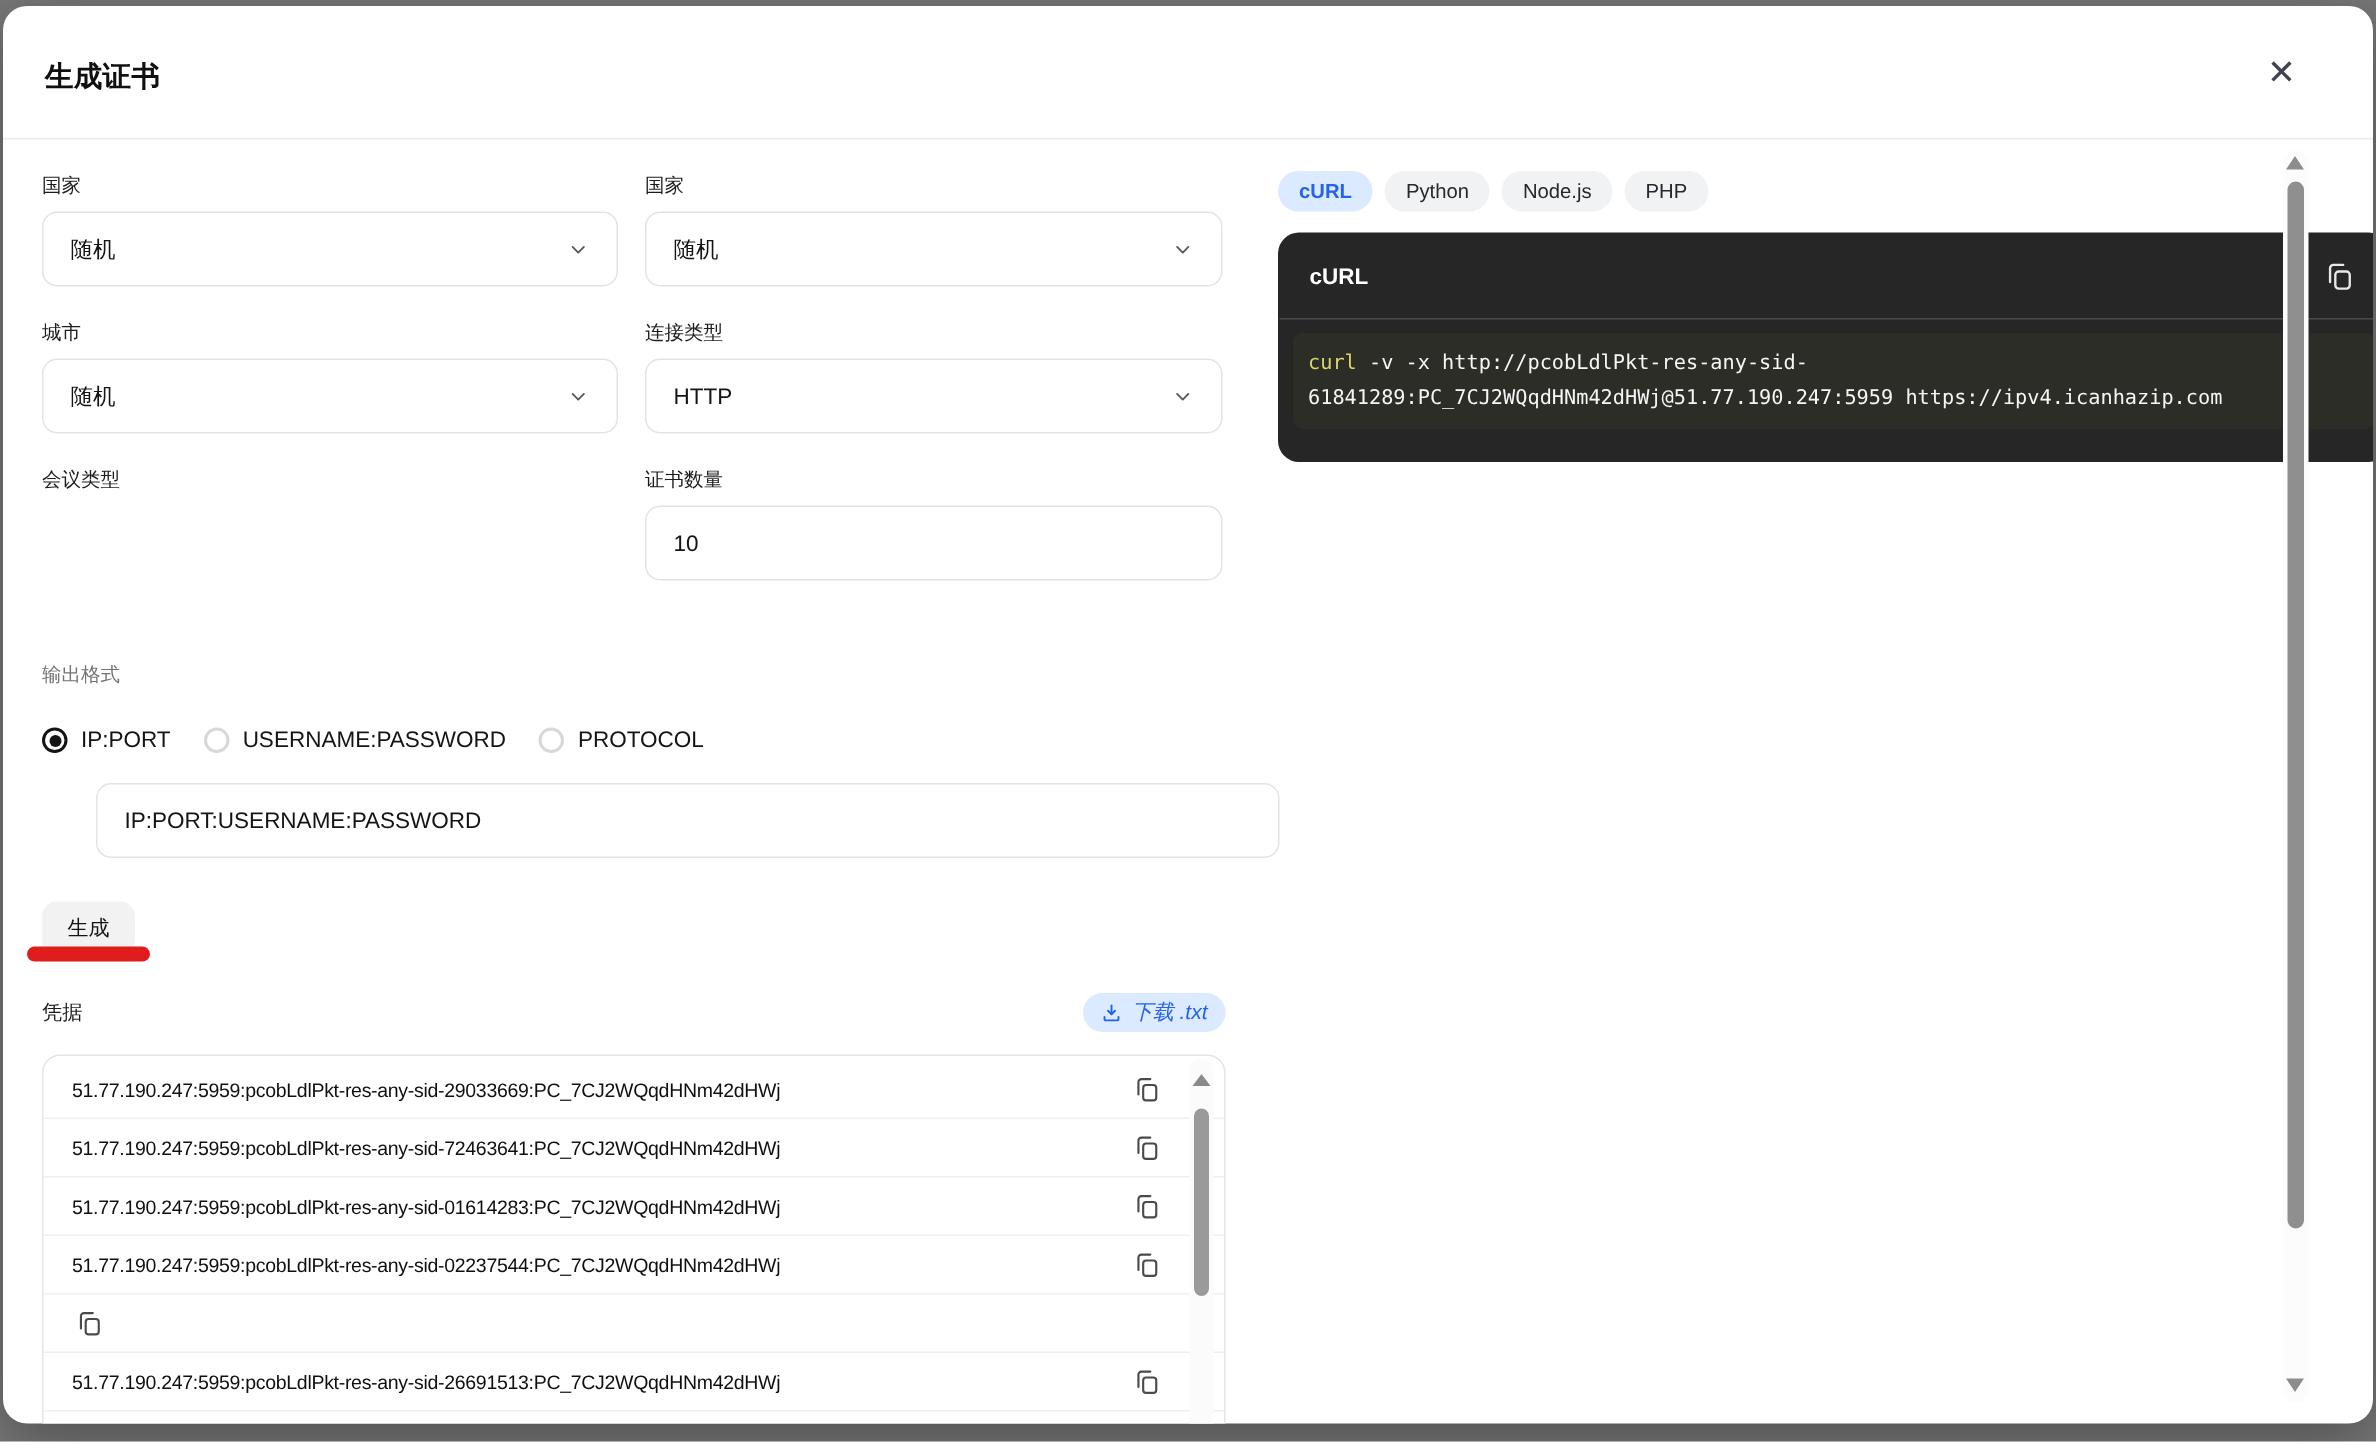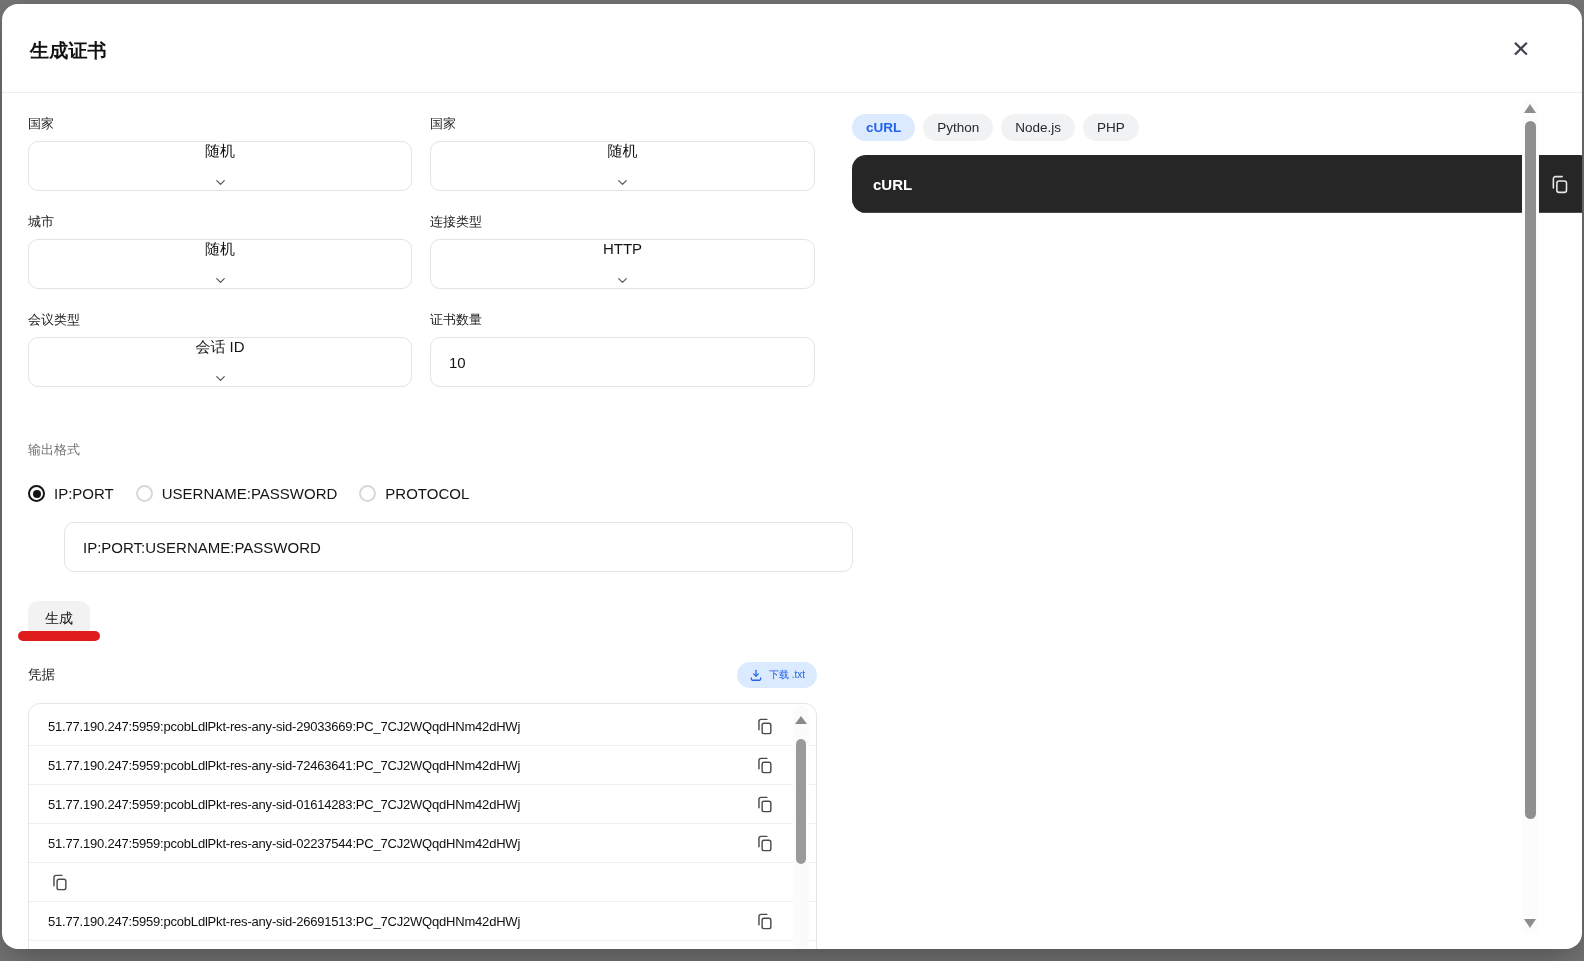--- a/index.html
+++ b/index.html
@@ -32,21 +32,21 @@
   .left-col { position:absolute; left:26px; top:89px; width:789px; }
   .fields-grid {
     display:grid; grid-template-columns:384px 385px; column-gap:18px;
     padding-top:22px;
   }
   .field { margin-bottom:22px; }
   .field-label { font-size:13px; color:#1c1c1c; margin-bottom:8px; }
   .select-box, .text-box {
     height:50px; border:1px solid #e3e3e3; border-radius:10px; background:#fff;
     display:flex; align-items:center; justify-content:space-between;
-    padding:0 18px; font-size:15px; color:#141414; cursor:pointer; width:100%;flex-direction:column;
+    padding:0 18px; font-size:15px; color:#141414; cursor:pointer; width:100%;
   }
   .text-box { cursor:text; }
   input.text-box { outline:none; font-family:"Liberation Sans", sans-serif; }
   .chevron { display:flex; color:#55595f; }
   .section-label { font-size:13px; color:#737373; margin-top:32px; }
   .radio-row { display:flex; align-items:flex-end; gap:22px; margin-top:26px; }
   .radio-item { display:flex; align-items:center; gap:9px; cursor:pointer; }
   .radio-circle {
     width:17px; height:17px; border-radius:50%; border:2px solid #d8d8d8;
     display:flex; align-items:center; justify-content:center; background:#fff;
@@ -66,22 +66,23 @@
   .annotation-underline {
     position:absolute; left:16px; top:627px; width:82px; height:10px;
     border-radius:5px; z-index:5;
   }
   .cred-header {
     display:flex; align-items:center; justify-content:space-between; margin-top:25px;
   }
   .cred-label { font-size:13.5px; color:#1c1c1c; }
   .download-btn {
     display:flex; align-items:center; gap:6px; height:26px; padding:0 12px;
-    border:none; border-radius:14px; cursor:pointer; font-size:10px;
+    border:none; border-radius:14px; cursor:pointer; font-size:14px;
     font-family:"Liberation Sans", sans-serif;
+    font-style:italic;
   }
   .cred-list {
     position:relative; margin-top:15px; height:282px;
     border:1px solid #e5e5e5; border-radius:12px; background:#fff;
     padding-top:3px; overflow:hidden;
   }
   .cred-row {
     height:39px; display:flex; align-items:center; justify-content:space-between;
     padding:0 40px 0 19px; border-bottom:1px solid #efefef;
   }
@@ -200,28 +201,20 @@
           <span>HTTP</span>
           <span class="chevron">
             <svg width="15" height="15" viewBox="0 0 24 24" fill="none" stroke="currentColor" stroke-width="2" stroke-linecap="round" stroke-linejoin="round">
                 <polyline points="6 9 12 15 18 9"></polyline>
               </svg>
           </span>
         </div>
       </div>
       <div class="field">
         <div class="field-label">会议类型</div>
-        <div class="select-box">
-          <span>会话 ID</span>
-          <span class="chevron">
-            <svg width="15" height="15" viewBox="0 0 24 24" fill="none" stroke="currentColor" stroke-width="2" stroke-linecap="round" stroke-linejoin="round">
-                <polyline points="6 9 12 15 18 9"></polyline>
-              </svg>
-          </span>
-        </div>
       </div>
       <div class="field">
         <div class="field-label">证书数量</div>
         <input class="text-box" value="10" style="">
       </div>
     </div>
 
     <div class="section-label">输出格式</div>
 
     <div class="radio-row">
@@ -346,20 +339,21 @@
         <button class="code-copy-btn">
           <span style="display:flex;">
             <svg width="21" height="21" viewBox="0 0 24 24" fill="none" stroke="currentColor" stroke-width="1.8" stroke-linecap="round" stroke-linejoin="round">
                 <rect x="9" y="8" width="11" height="13" rx="2.5"></rect>
                 <path d="M5 16V5.5A2.5 2.5 0 0 1 7.5 3H15"></path>
               </svg>
           </span>
         </button>
       </div>
       <div class="code-divider"></div>
+      <div class="code-body" style="background: rgb(44, 45, 38);"><span class="code-keyword" style="color: rgb(217, 215, 106);">curl</span><span> -v -x http://pcobLdlPkt-res-any-sid-61841289:PC_7CJ2WQqdHNm42dHWj@51.77.190.247:5959 https://ipv4.icanhazip.com</span></div>
     </div>
   </div>
 
   <div class="outer-scrollbar">
     <div class="arrow-up"></div>
     <div class="thumb"></div>
     <div class="arrow-down"></div>
   </div>
 
 </div>

